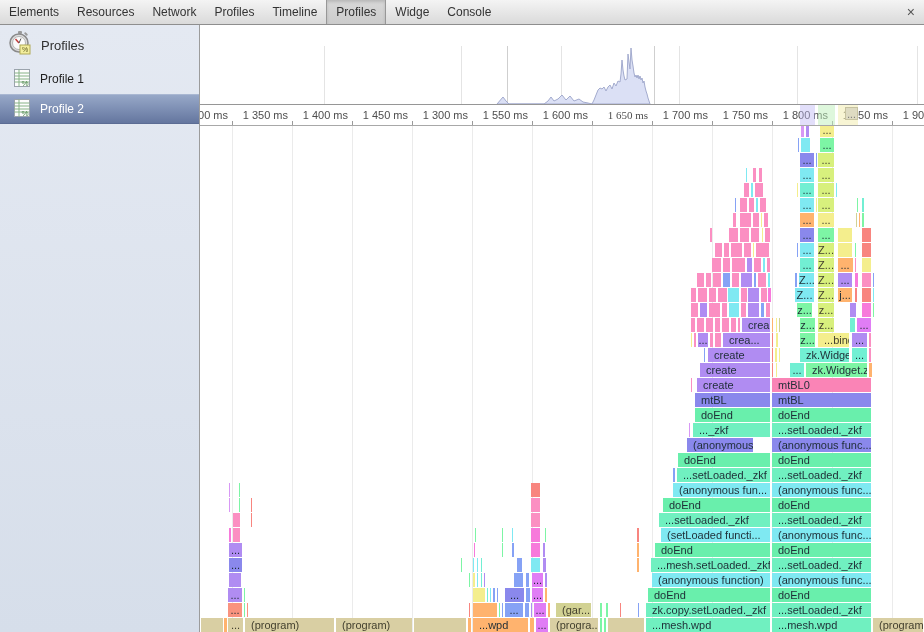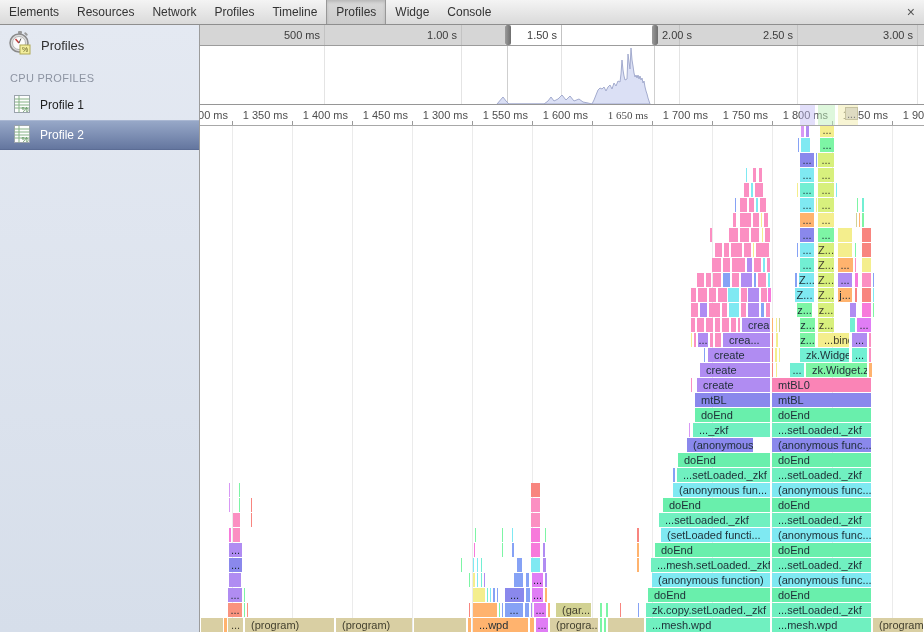--- a/index.html
+++ b/index.html
@@ -84,21 +84,20 @@
         <line x1="11" y1="13" x2="7.5" y2="9" stroke="#c23a3a" stroke-width="1.5"></line>
         <line x1="11" y1="13" x2="13" y2="8.5" stroke="#555" stroke-width="1"></line>
         <g>
           <rect x="12" y="15" width="10" height="9" fill="#f3ee9d" stroke="#b0a957" stroke-width="1"></rect>
           <text x="17" y="22" font-size="7" fill="#5d5a20" text-anchor="middle" font-family="Liberation Sans, sans-serif">%</text>
         </g>
       </svg>
     </span>
     <span class="lbl">Profiles</span>
   </div>
-  <div id="section-label">CPU PROFILES</div>
   <div id="profile-list">
 
   <div class="profile-item">
         <span><svg width="18" height="20" viewBox="0 0 18 20">
             <rect x="1.5" y="1.5" width="15" height="17" fill="#fdfdfd" stroke="#9ba3ad"></rect>
             <line x1="1.5" y1="5" x2="16.5" y2="5" stroke="#86b386"></line>
             <line x1="1.5" y1="8" x2="16.5" y2="8" stroke="#86b386"></line>
             <line x1="1.5" y1="11" x2="16.5" y2="11" stroke="#86b386"></line>
             <line x1="1.5" y1="14" x2="16.5" y2="14" stroke="#86b386"></line>
             <line x1="6" y1="1.5" x2="6" y2="18.5" stroke="#86b386"></line>
@@ -115,38 +114,20 @@
             <line x1="1.5" y1="14" x2="16.5" y2="14" stroke="#86b386"></line>
             <line x1="6" y1="1.5" x2="6" y2="18.5" stroke="#86b386"></line>
             <text x="12" y="18" font-size="8" fill="#3e7d3e" text-anchor="middle" font-family="Liberation Sans, sans-serif">%</text>
           </svg></span>
         <span>Profile 2</span>
       </div>
     </div>
 </div>
 
 <div id="content">
-  <div id="ov-strip">
-      <div class="curtain" style="left: 0px; width: 305px;"></div>
-      <div class="curtain" style="left: 458px; width: 266px;"></div>
-      <div class="ov-tick" style="left: 124px;"></div>
-      <div class="ov-label" style="left: 50px; width: 70px; text-align: right;">500 ms</div>
-      <div class="ov-tick" style="left: 261px;"></div>
-      <div class="ov-label" style="left: 187px; width: 70px; text-align: right;">1.00 s</div>
-      <div class="ov-tick" style="left: 361px;"></div>
-      <div class="ov-label" style="left: 287px; width: 70px; text-align: right;">1.50 s</div>
-      <div class="ov-tick" style="left: 479px;"></div>
-      <div class="ov-label" style="left: 462px;">2.00 s</div>
-      <div class="ov-tick" style="left: 597px;"></div>
-      <div class="ov-label" style="left: 523px; width: 70px; text-align: right;">2.50 s</div>
-      <div class="ov-tick" style="left: 717px;"></div>
-      <div class="ov-label" style="left: 643px; width: 70px; text-align: right;">3.00 s</div>
-      <div class="handle" style="left: 305px;"></div>
-      <div class="handle" style="left: 452px;"></div>
-    </div>
   <div id="ov-graph">
       <div class="ov-gline" style="left: 124px;"></div>
       <div class="ov-gline" style="left: 261px;"></div>
       <div class="ov-gline" style="left: 361px;"></div>
       <div class="ov-gline" style="left: 479px;"></div>
       <div class="ov-gline" style="left: 597px;"></div>
       <div class="ov-gline" style="left: 717px;"></div>
       <div class="ov-bound" style="left: 307px;"></div>
       <div class="ov-bound" style="left: 454px;"></div>
       <svg width="724" height="58" style="position: absolute; left: 0px; top: 0px;">

